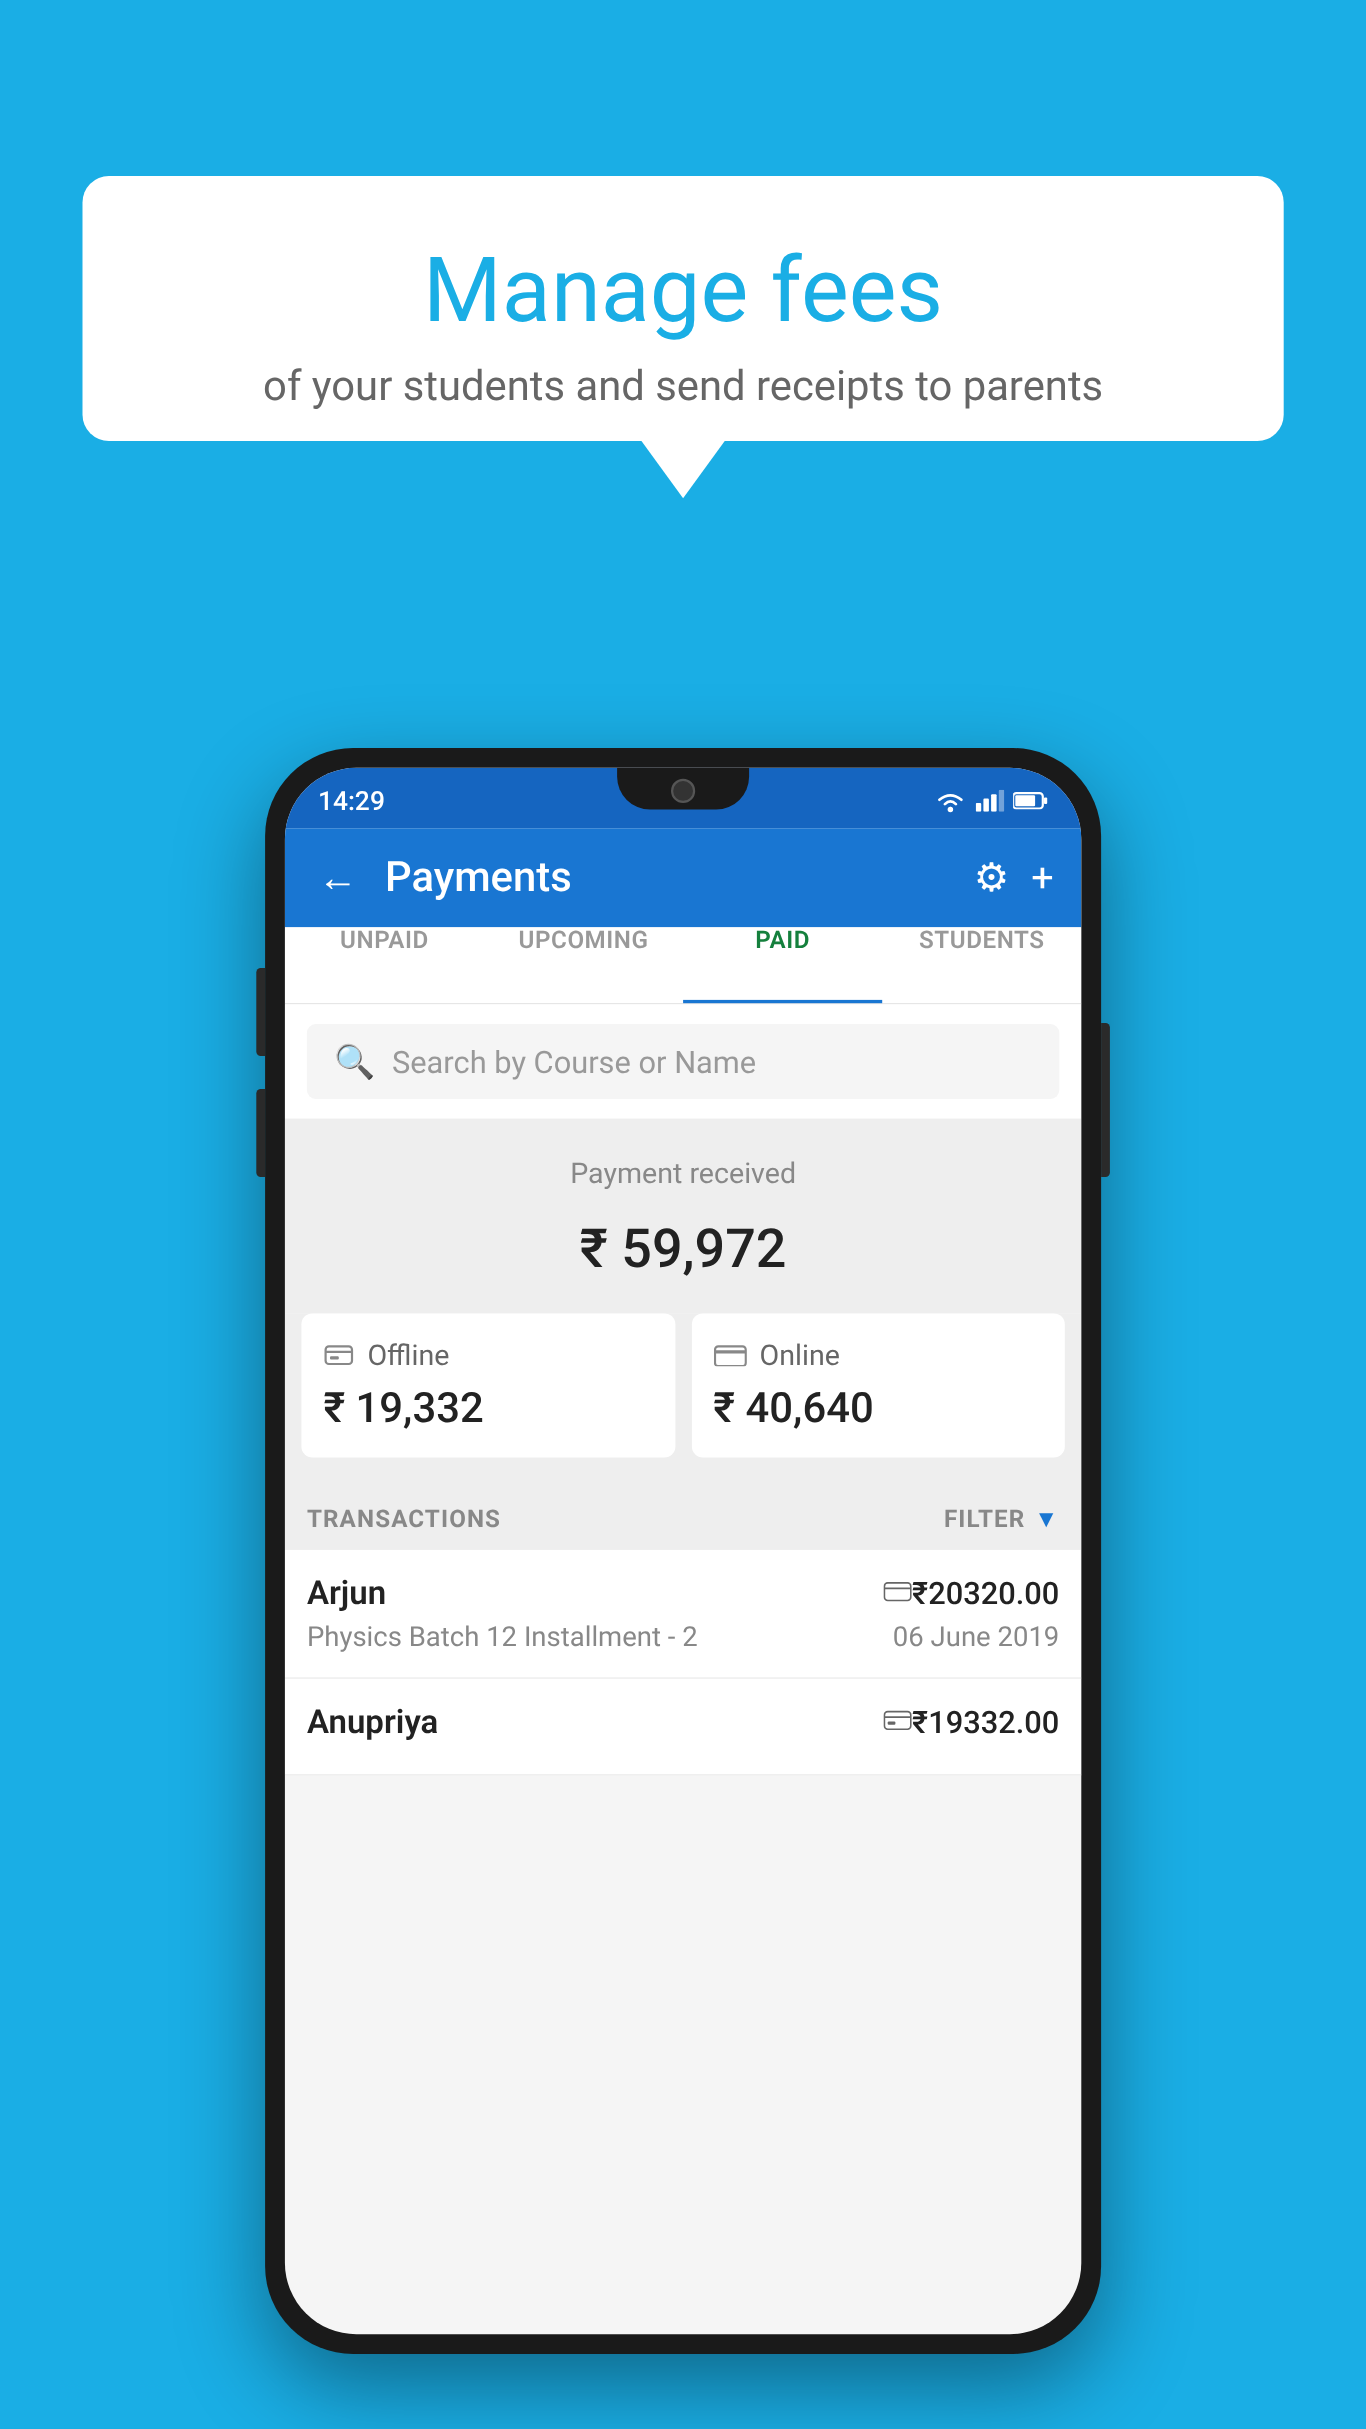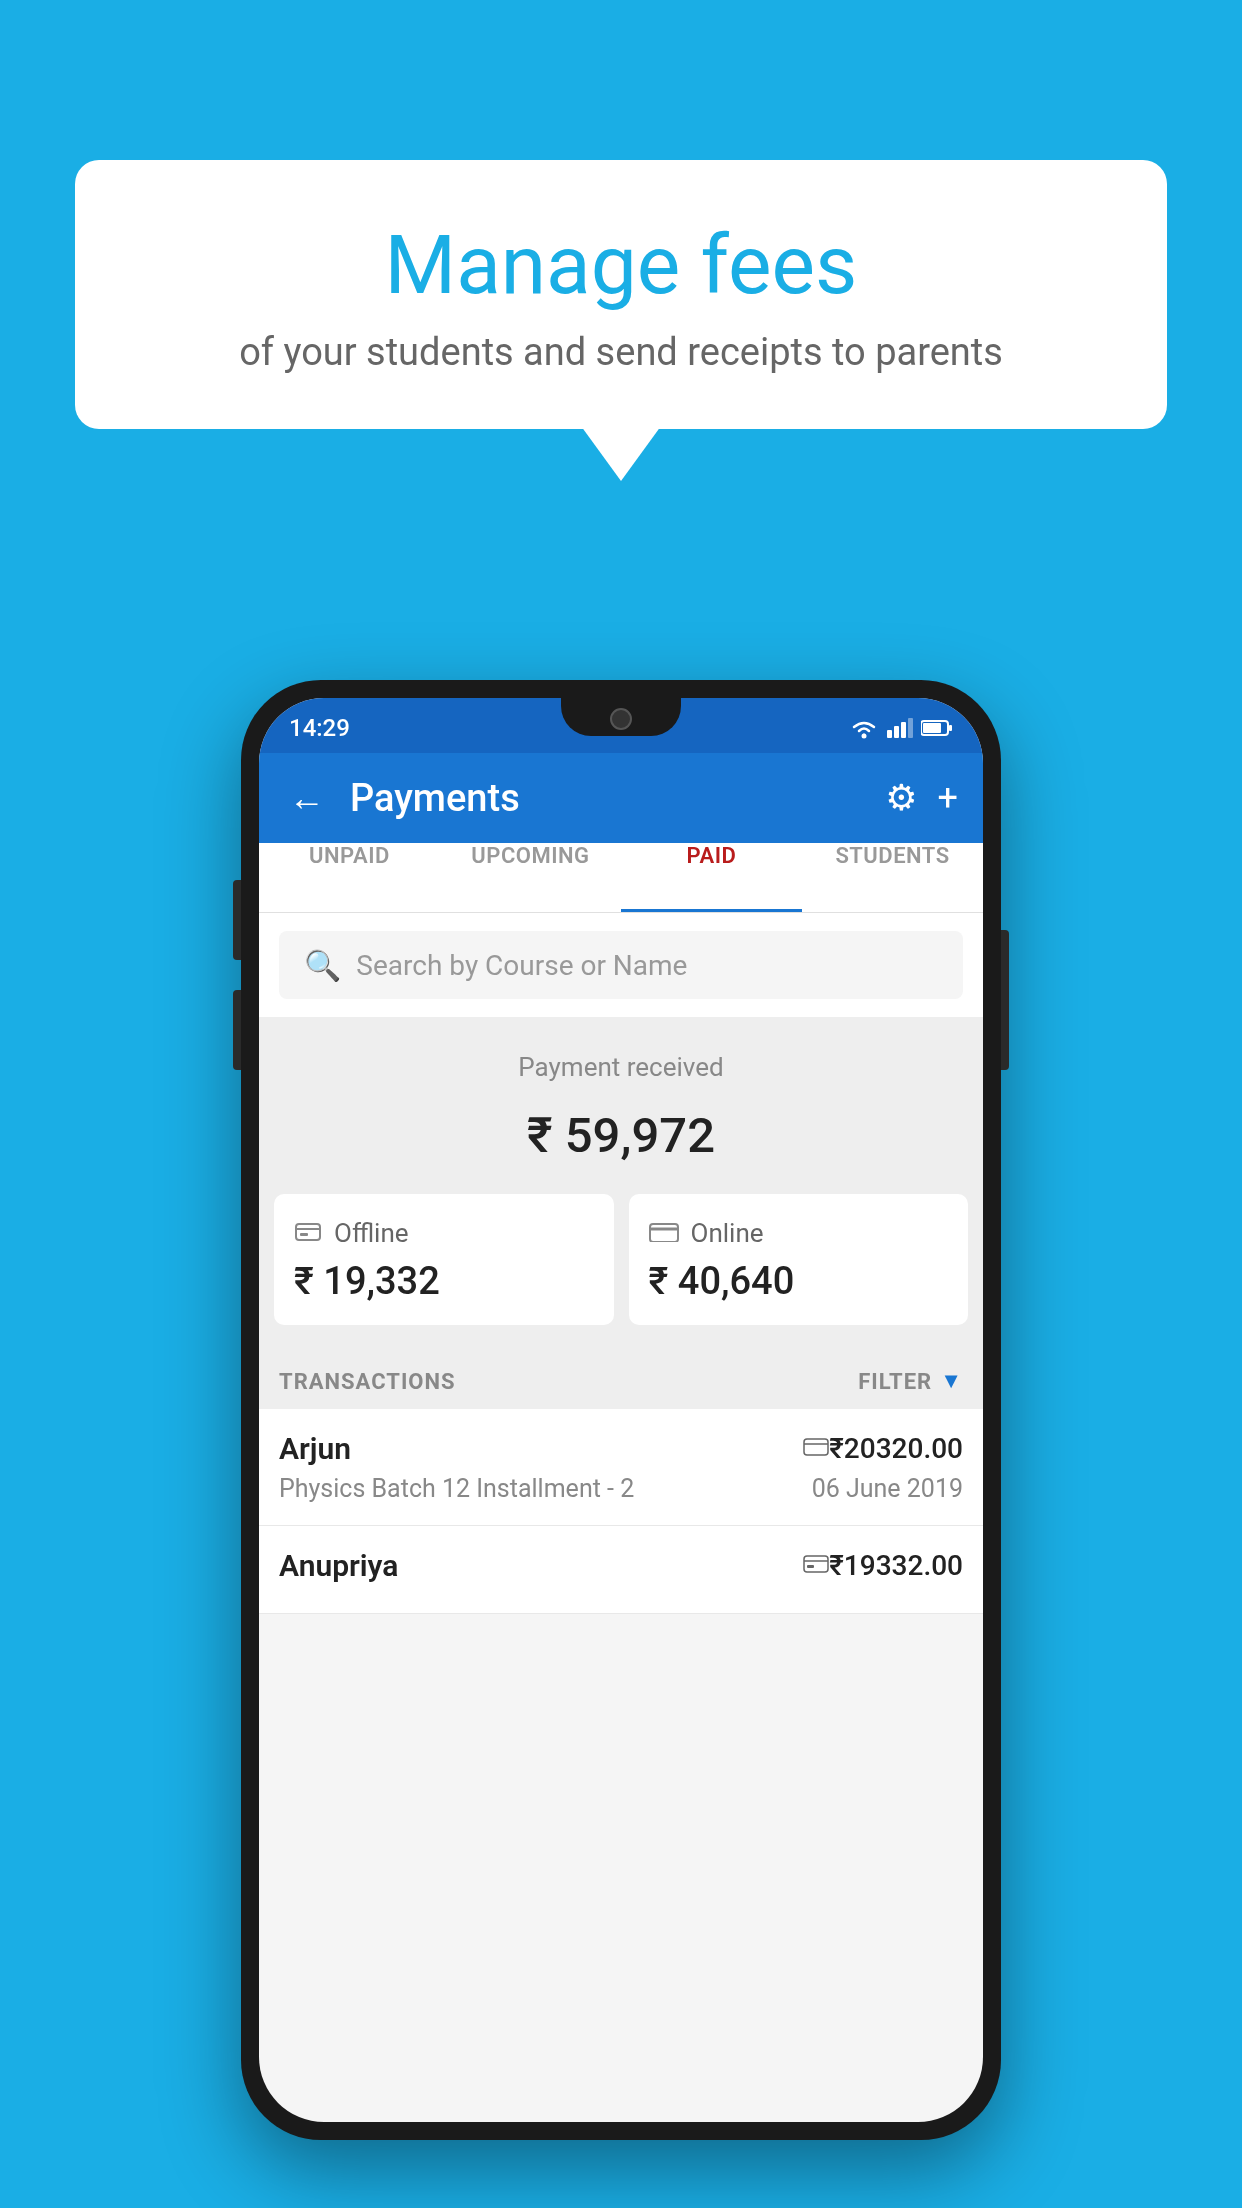--- a/index.html
+++ b/index.html
@@ -14,21 +14,21 @@
     }
 
     
     .speech-bubble {
       position: absolute;
       top: 160px;
       left: 75px;
       right: 75px;
       background: white;
       border-radius: 24px;
-      padding: 60px 50px 55px;
+      padding: 60px 50px 27px;
       text-align: center;
     }
 
     .speech-bubble::after {
       content: '';
       position: absolute;
       bottom: -52px;
       left: 50%;
       transform: translateX(-50%);
       width: 0;
@@ -181,21 +181,21 @@
       justify-content: center;
       font-size: 22px;
       font-weight: 600;
       color: #999;
       letter-spacing: 0.5px;
       cursor: pointer;
       position: relative;
     }
 
     .tab.active {
-      color: #b91c1c;
+      color: #15803d;
     }
 
     .tab.active::after {
       content: '';
       position: absolute;
       bottom: 0;
       left: 0;
       right: 0;
       height: 3px;
       background: #1976d2;

